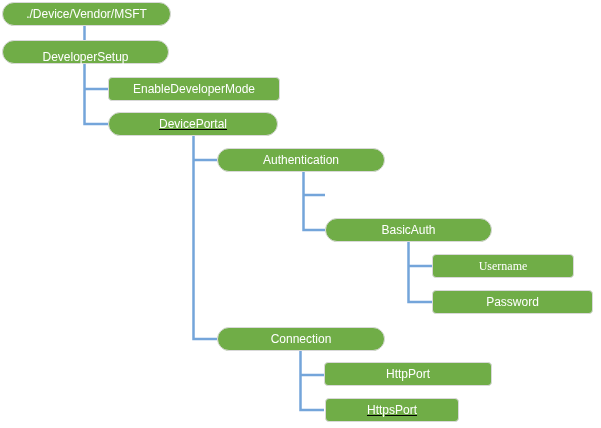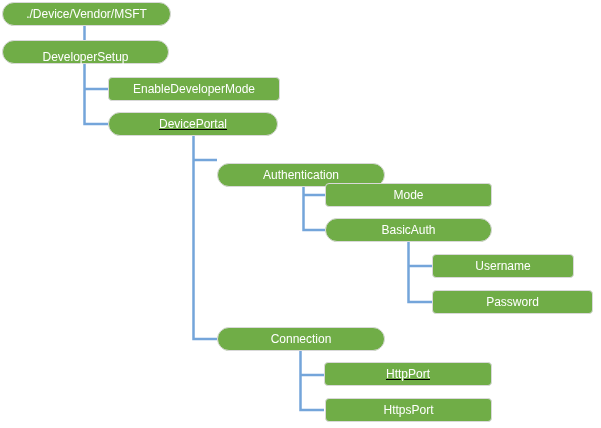--- a/index.html
+++ b/index.html
@@ -69,45 +69,42 @@
   </div>
 
   <div class="node rect" style="left:108px;top:77px;width:172px;">
     <span class="lbl">EnableDeveloperMode</span>
   </div>
 
   <div class="node pill" style="left:108px;top:112px;width:170px;text-decoration:underline;">
     <span class="lbl">DevicePortal</span>
   </div>
 
-  <div class="node pill" style="left:217px;top:148px;width:168px;margin-top:15px;">
+  <div class="node pill" style="left:217px;top:148px;width:168px;">
     <span class="lbl">Authentication</span>
   </div>
 
-  <div class="node rect" style="left:325px;top:183px;width:167px;">
-    <span class="lbl">Mode</span>
-  </div>
 
   <div class="node pill" style="left:325px;top:218px;width:167px;justify-content:center;">
     <span class="lbl">BasicAuth</span>
   </div>
 
-  <div class="node rect" style="left:432px;top:254px;width:142px;">
+  <div class="node rect" style="left:432px;top:254px;width:142px;font-family:Liberation Serif, serif;">
     <span class="lbl">Username</span>
   </div>
 
   <div class="node pill" style="left:217px;top:327px;width:168px;">
     <span class="lbl">Connection</span>
   </div>
 
   <div class="node rect" style="left:432px;top:290px;width:161px;">
     <span class="lbl">Password</span>
   </div>
 
-  <div class="node rect" style="left:324px;top:362px;width:168px;text-decoration:underline;">
+  <div class="node rect" style="left:324px;top:362px;width:168px;">
     <span class="lbl">HttpPort</span>
   </div>
 
-  <div class="node rect" style="left:325px;top:398px;width:167px;">
+  <div class="node rect" style="left:325px;top:398px;width:134px;text-decoration:underline;">
     <span class="lbl">HttpsPort</span>
   </div>
 
 </div>
 
 </body></html>

